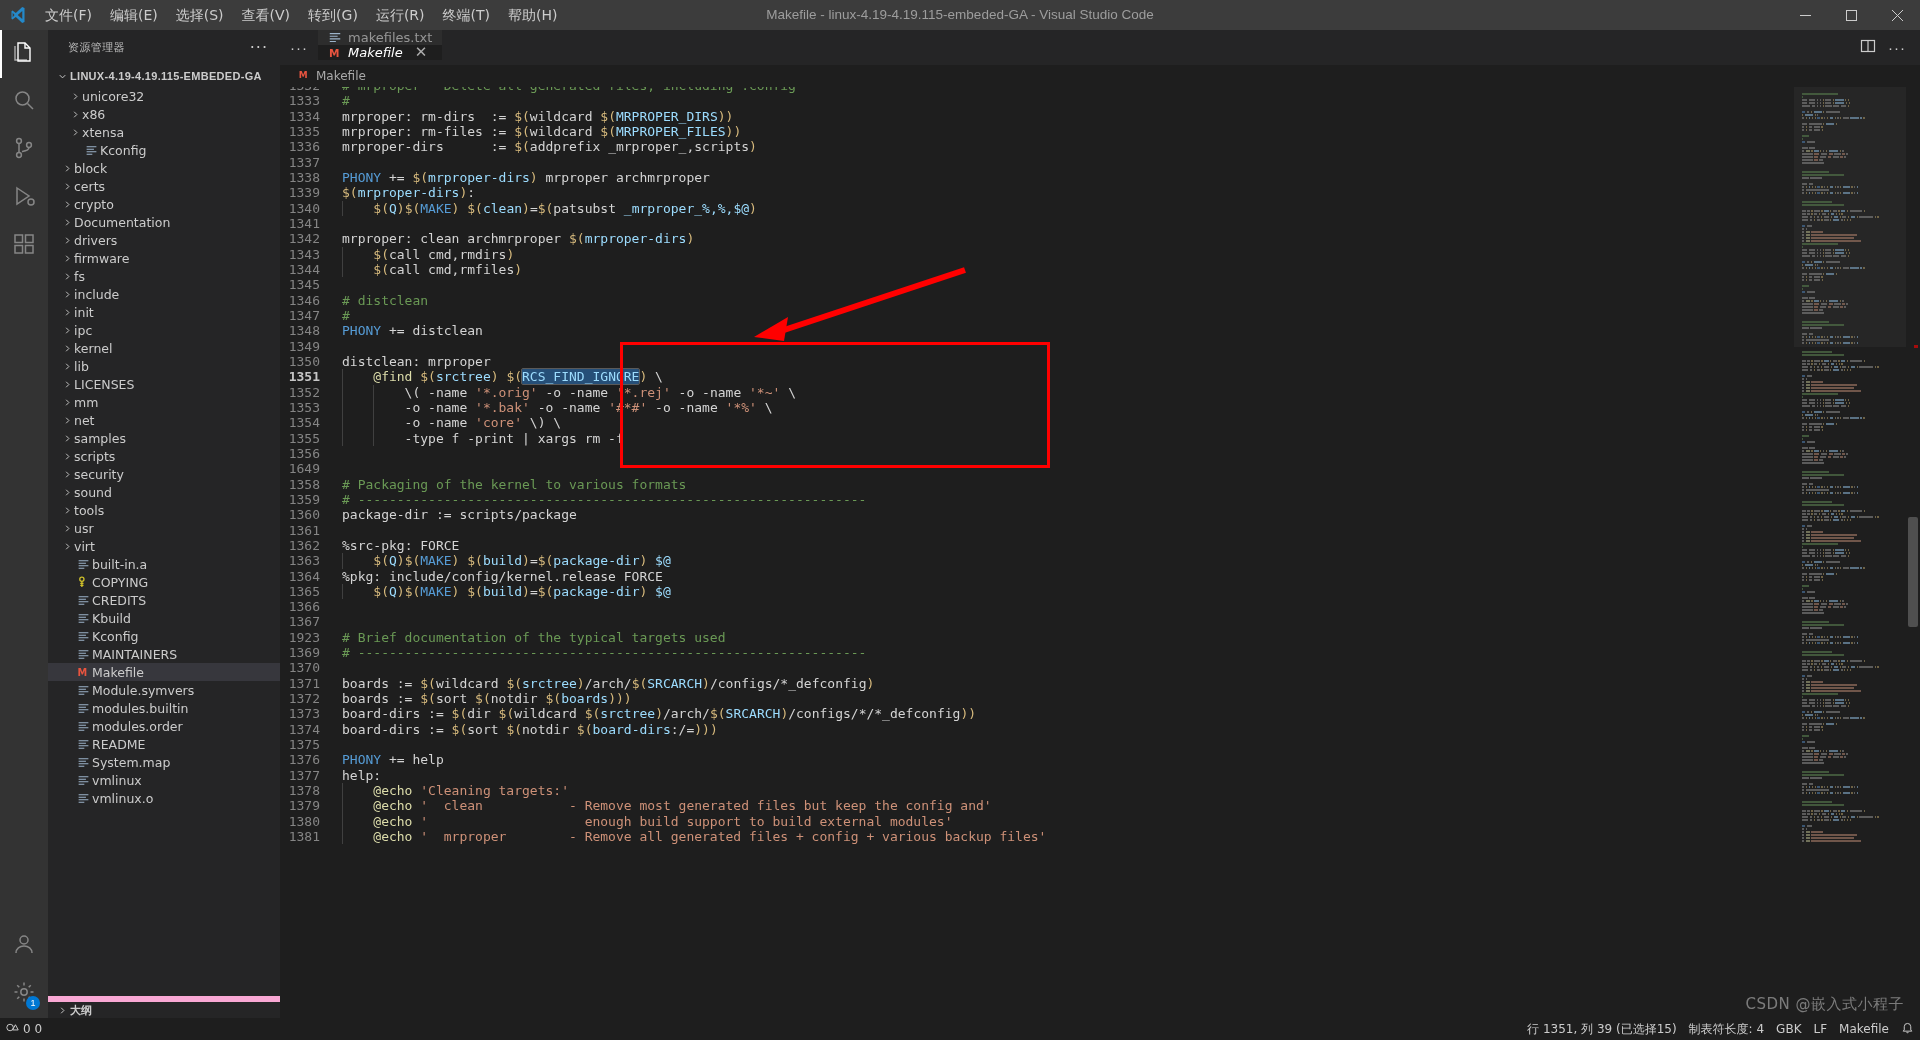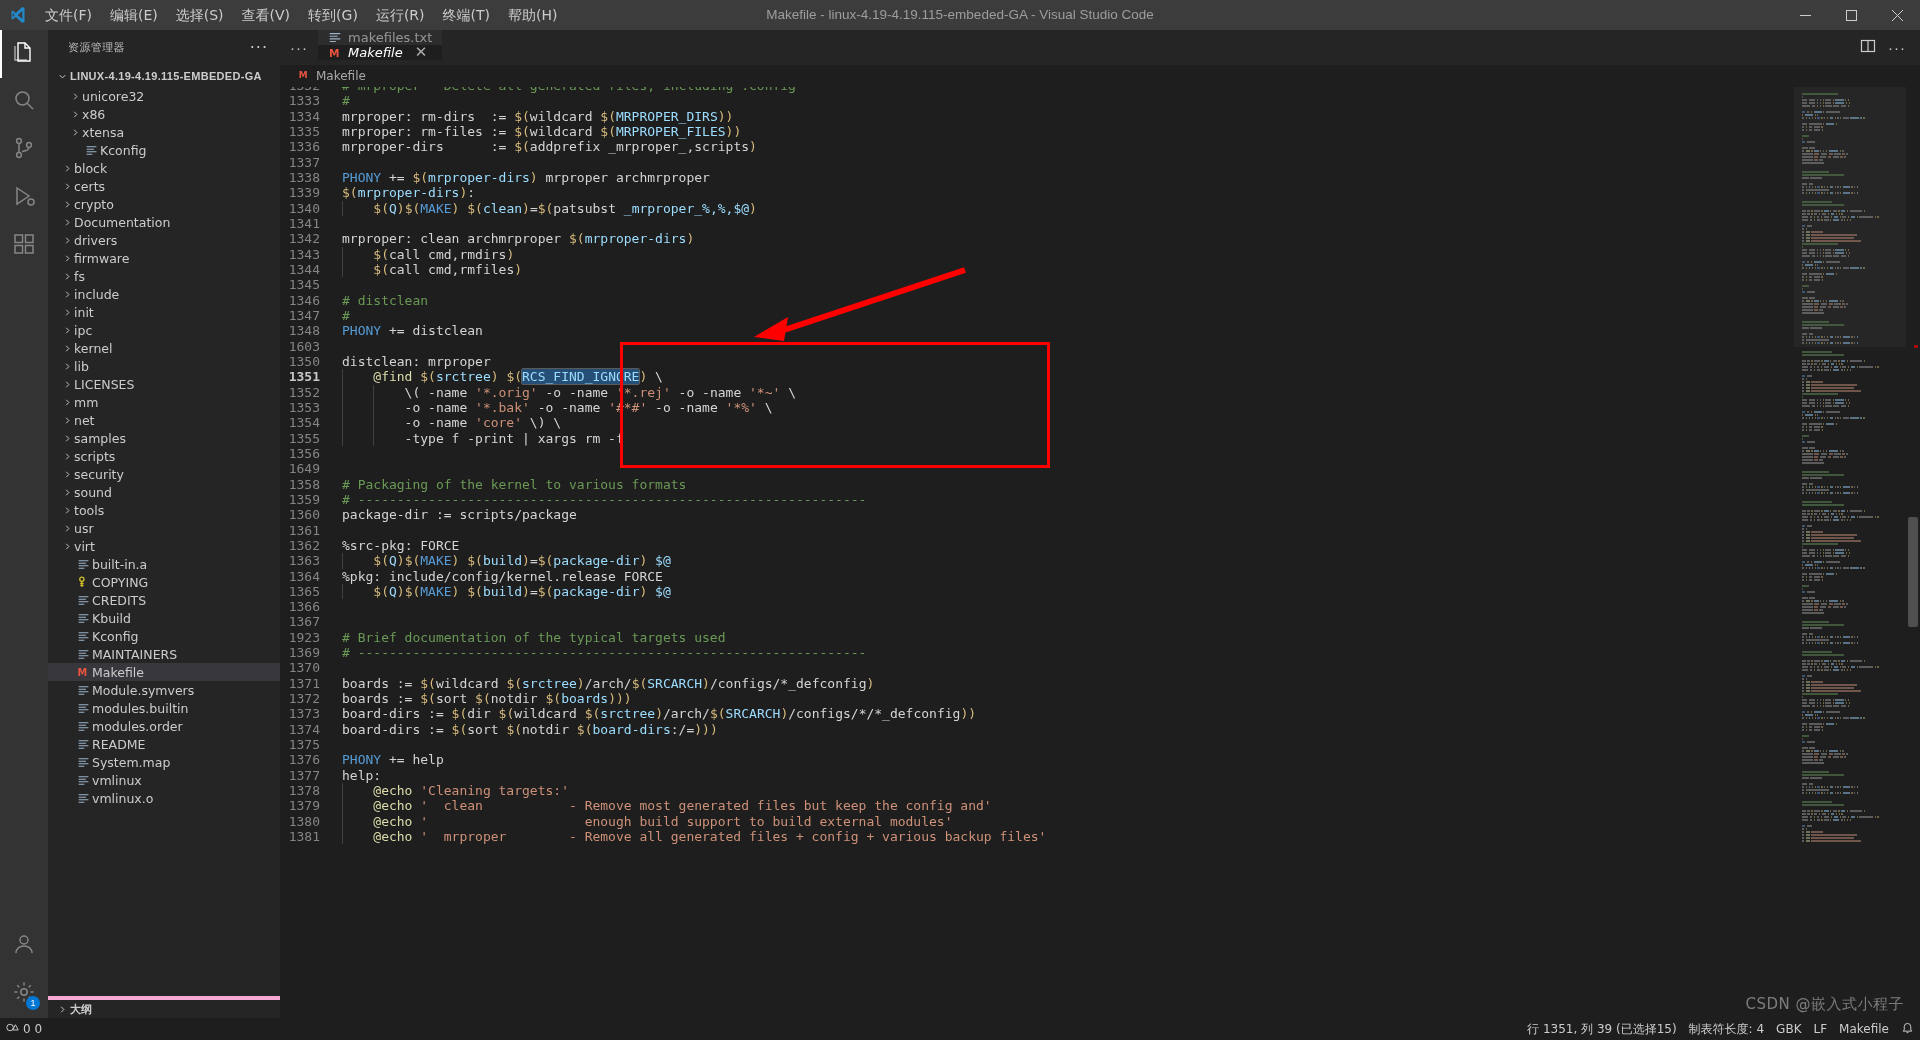--- a/index.html
+++ b/index.html
@@ -85,21 +85,21 @@
   }
   .row.selected { background: #37373d; }
   .row .twisty { width: 13px; flex: 0 0 13px; display: flex; align-items: center; justify-content: center; color: #c5c5c5; }
   .row .ficon { width: 18px; flex: 0 0 18px; display: flex; align-items: center; justify-content: center; }
   .row .ficon svg { width: 13px; height: 13px; }
   .row .lbl { overflow: hidden; text-overflow: ellipsis; }
   .ind1 { padding-left: 13px; }
   .ind2 { padding-left: 21px; }
   .sb-footer {
     height: 22px; display: flex; align-items: center; padding-left: 6px; flex: 0 0 22px;
-    font-size: 11px; font-weight: bold; color: #cccccc; border-top: 4px solid #f9a8d4;
+    font-size: 11px; font-weight: bold; color: #cccccc; border-top: 6px solid #f9a8d4;
   }
   .sb-footer .chev { width: 16px; display: inline-flex; justify-content: center; }
 
   
   .editor-area { flex: 1 1 auto; display: flex; flex-direction: column; min-width: 0; background: #1e1e1e; }
   .tabs-row { height: 35px; background: #252526; display: flex; align-items: stretch; flex: 0 0 35px; }
   .tabs { display: flex; align-items: stretch; flex-direction: column; }
   .tab {
     display: flex; align-items: center; gap: 6px; padding: 0 10px; min-width: 110px;
     font-size: 13px; color: #969696; background: #2d2d2d; border-right: 1px solid #252526;
@@ -716,21 +716,21 @@
               <div class="cline"><div class="gutter">1339</div><div class="ctext"><span class="t-paren">$(</span><span class="t-var">mrproper-dirs</span><span class="t-paren">)</span><span class="t-plain">:</span></div></div>
               <div class="cline"><div class="gutter">1340</div><div class="ctext"><span class="indent-guide" style="left: 0px;"></span><span class="t-plain">    </span><span class="t-paren">$(</span><span class="t-var">Q</span><span class="t-paren">)</span><span class="t-paren">$(</span><span class="t-key">MAKE</span><span class="t-paren">)</span><span class="t-plain"> </span><span class="t-paren">$(</span><span class="t-var">clean</span><span class="t-paren">)</span><span class="t-plain">=</span><span class="t-paren">$(</span><span class="t-plain">patsubst </span><span class="t-var">_mrproper_%,%,</span><span class="t-var">$@</span><span class="t-paren">)</span></div></div>
               <div class="cline"><div class="gutter">1341</div><div class="ctext"><span class="indent-guide" style="left: 0px;"></span></div></div>
               <div class="cline"><div class="gutter">1342</div><div class="ctext"><span class="t-plain">mrproper</span><span class="t-plain">: clean archmrproper </span><span class="t-paren">$(</span><span class="t-var">mrproper-dirs</span><span class="t-paren">)</span></div></div>
               <div class="cline"><div class="gutter">1343</div><div class="ctext"><span class="indent-guide" style="left: 0px;"></span><span class="t-plain">    </span><span class="t-paren">$(</span><span class="t-plain">call </span><span class="t-plain">cmd,rmdirs</span><span class="t-paren">)</span></div></div>
               <div class="cline"><div class="gutter">1344</div><div class="ctext"><span class="indent-guide" style="left: 0px;"></span><span class="t-plain">    </span><span class="t-paren">$(</span><span class="t-plain">call </span><span class="t-plain">cmd,rmfiles</span><span class="t-paren">)</span></div></div>
               <div class="cline"><div class="gutter">1345</div><div class="ctext"><span class="indent-guide" style="left: 0px;"></span></div></div>
               <div class="cline"><div class="gutter">1346</div><div class="ctext"><span class="t-comment"># distclean</span></div></div>
               <div class="cline"><div class="gutter">1347</div><div class="ctext"><span class="t-comment">#</span></div></div>
               <div class="cline"><div class="gutter">1348</div><div class="ctext"><span class="t-key">PHONY</span><span class="t-plain"> += distclean</span></div></div>
-              <div class="cline"><div class="gutter">1603</div><div class="ctext"></div></div>
+              <div class="cline"><div class="gutter">1349</div><div class="ctext"></div></div>
               <div class="cline"><div class="gutter">1350</div><div class="ctext"><span class="t-plain">distclean</span><span class="t-plain">: mrproper</span></div></div>
               <div class="cline"><div class="gutter cur">1351</div><div class="ctext"><span class="indent-guide" style="left: 0px;"></span><span class="t-plain">    </span><span class="t-func">@find </span><span class="t-paren">$(</span><span class="t-var">srctree</span><span class="t-paren">)</span><span class="t-plain"> </span><span class="t-paren">$(</span><span class="t-var sel-hl">RCS_FIND_IGNORE</span><span class="t-paren">)</span><span class="t-plain"> \</span></div></div>
               <div class="cline"><div class="gutter">1352</div><div class="ctext"><span class="indent-guide" style="left: 0px;"></span><span class="indent-guide" style="left: 31.28px;"></span><span class="t-plain">        \( -name </span><span class="t-str">'*.orig'</span><span class="t-plain"> -o -name </span><span class="t-str">'*.rej'</span><span class="t-plain"> -o -name </span><span class="t-str">'*~'</span><span class="t-plain"> \</span></div></div>
               <div class="cline"><div class="gutter">1353</div><div class="ctext"><span class="indent-guide" style="left: 0px;"></span><span class="indent-guide" style="left: 31.28px;"></span><span class="t-plain">        -o -name </span><span class="t-str">'*.bak'</span><span class="t-plain"> -o -name </span><span class="t-str">'#*#'</span><span class="t-plain"> -o -name </span><span class="t-str">'*%'</span><span class="t-plain"> \</span></div></div>
               <div class="cline"><div class="gutter">1354</div><div class="ctext"><span class="indent-guide" style="left: 0px;"></span><span class="indent-guide" style="left: 31.28px;"></span><span class="t-plain">        -o -name </span><span class="t-str">'core'</span><span class="t-plain"> \) \</span></div></div>
               <div class="cline"><div class="gutter">1355</div><div class="ctext"><span class="indent-guide" style="left: 0px;"></span><span class="indent-guide" style="left: 31.28px;"></span><span class="t-plain">        -type f -print | xargs rm -f</span></div></div>
               <div class="cline"><div class="gutter">1356</div><div class="ctext"><span class="indent-guide" style="left: 0px;"></span></div></div>
               <div class="cline"><div class="gutter">1649</div><div class="ctext"><span class="indent-guide" style="left: 0px;"></span></div></div>
               <div class="cline"><div class="gutter">1358</div><div class="ctext"><span class="t-comment"># Packaging of the kernel to various formats</span></div></div>
               <div class="cline"><div class="gutter">1359</div><div class="ctext"><span class="t-comment"># -----------------------------------------------------------------</span></div></div>

